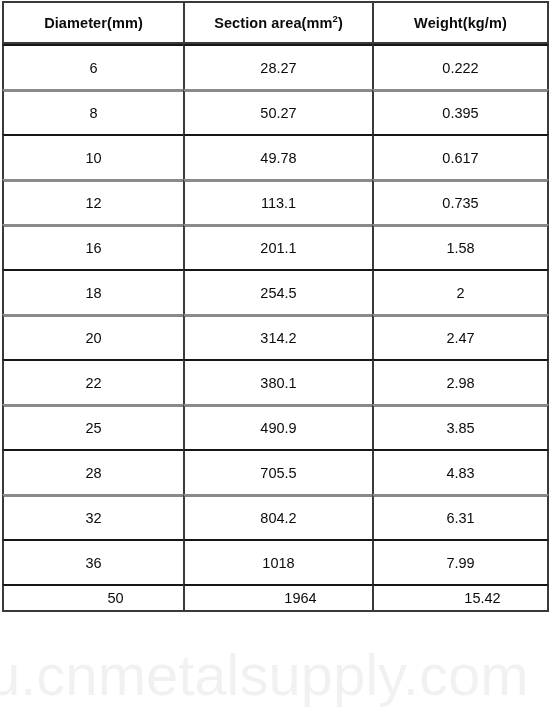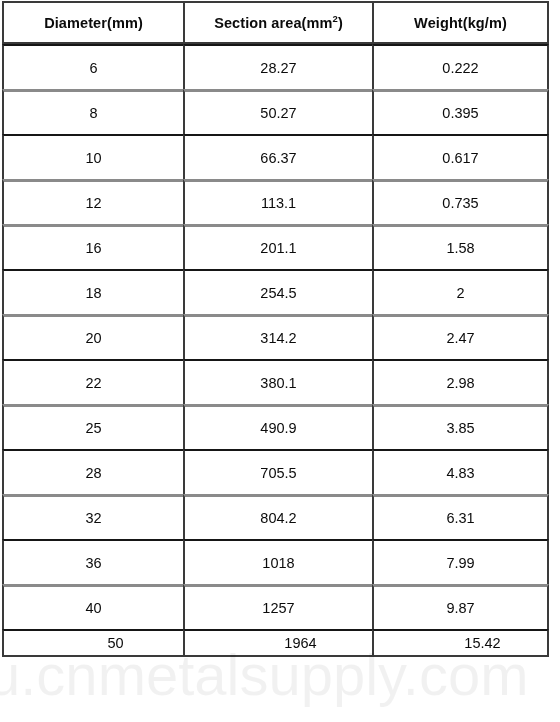--- a/index.html
+++ b/index.html
@@ -153,21 +153,21 @@
             <td>28.27</td>
             <td>0.222</td>
           </tr>
           <tr class="rule-gray">
             <td>8</td>
             <td>50.27</td>
             <td>0.395</td>
           </tr>
           <tr class="rule-black">
             <td>10</td>
-            <td>66.37</td>
+            <td>49.78</td>
             <td>0.617</td>
           </tr>
           <tr class="rule-gray">
             <td>12</td>
             <td>113.1</td>
             <td>0.735</td>
           </tr>
           <tr class="rule-gray">
             <td>16</td>
             <td>201.1</td>
@@ -201,25 +201,20 @@
           <tr class="rule-gray">
             <td>32</td>
             <td>804.2</td>
             <td>6.31</td>
           </tr>
           <tr class="rule-black">
             <td>36</td>
             <td>1018</td>
             <td>7.99</td>
           </tr>
-          <tr class="rule-gray">
-            <td>40</td>
-            <td>1257</td>
-            <td>9.87</td>
-          </tr>
           <tr class="rule-black">
             <td>50</td>
             <td>1964</td>
             <td>15.42</td>
           </tr>
         </tbody>
     </table>
   </div>
 
 </div>

